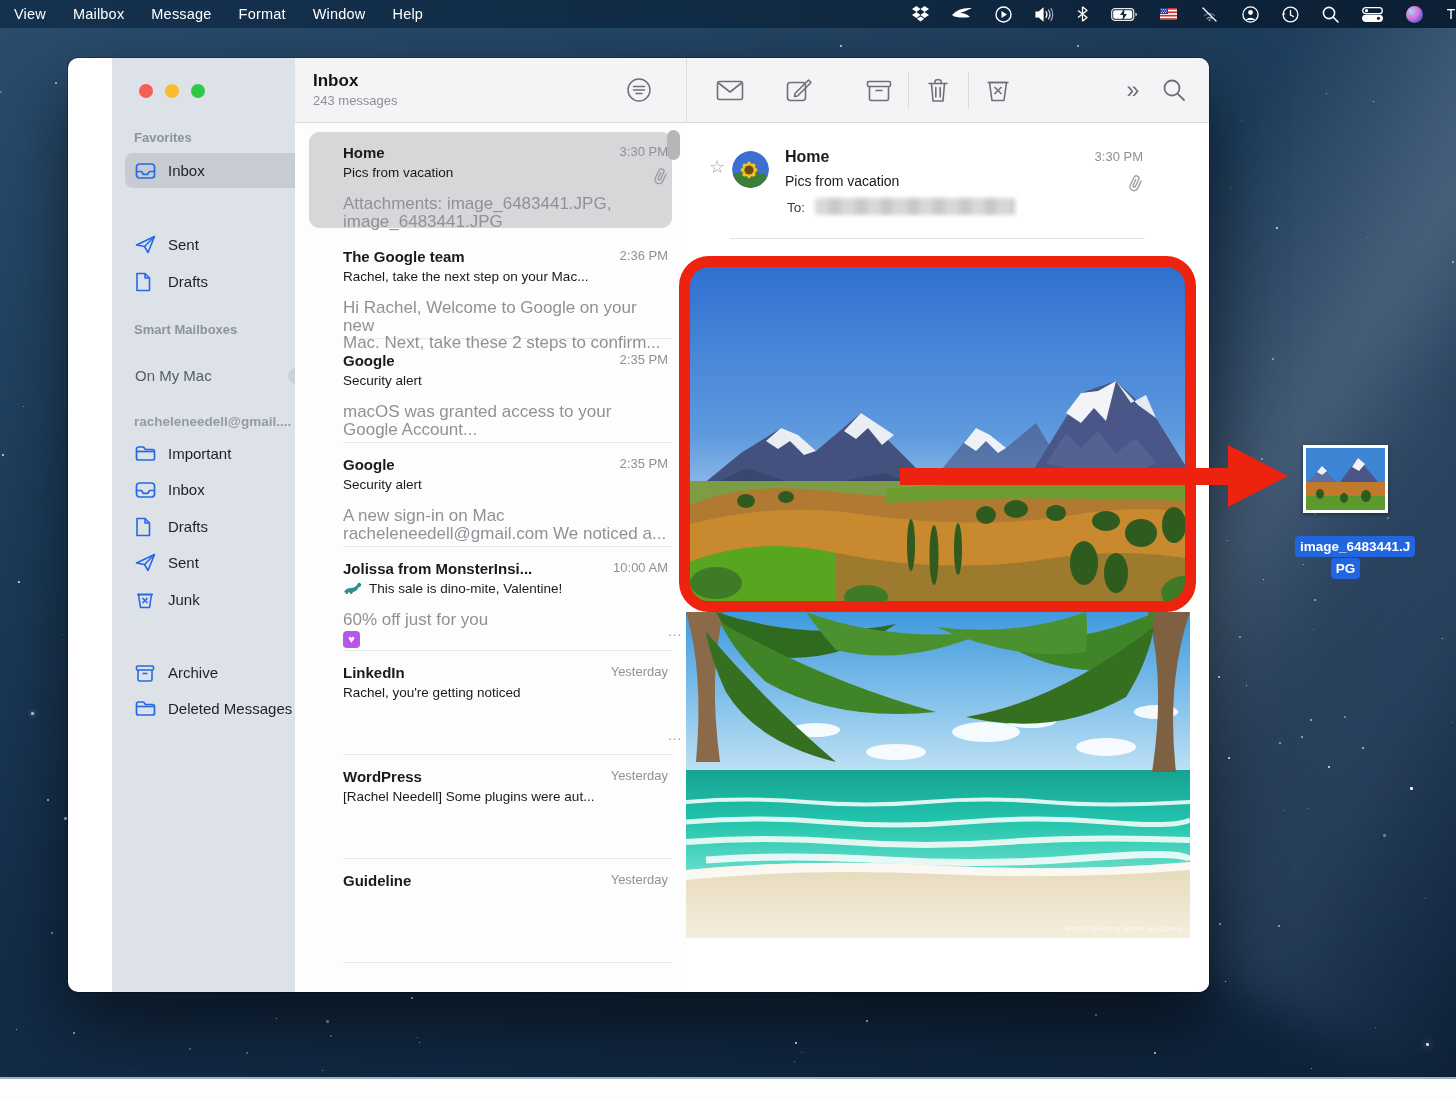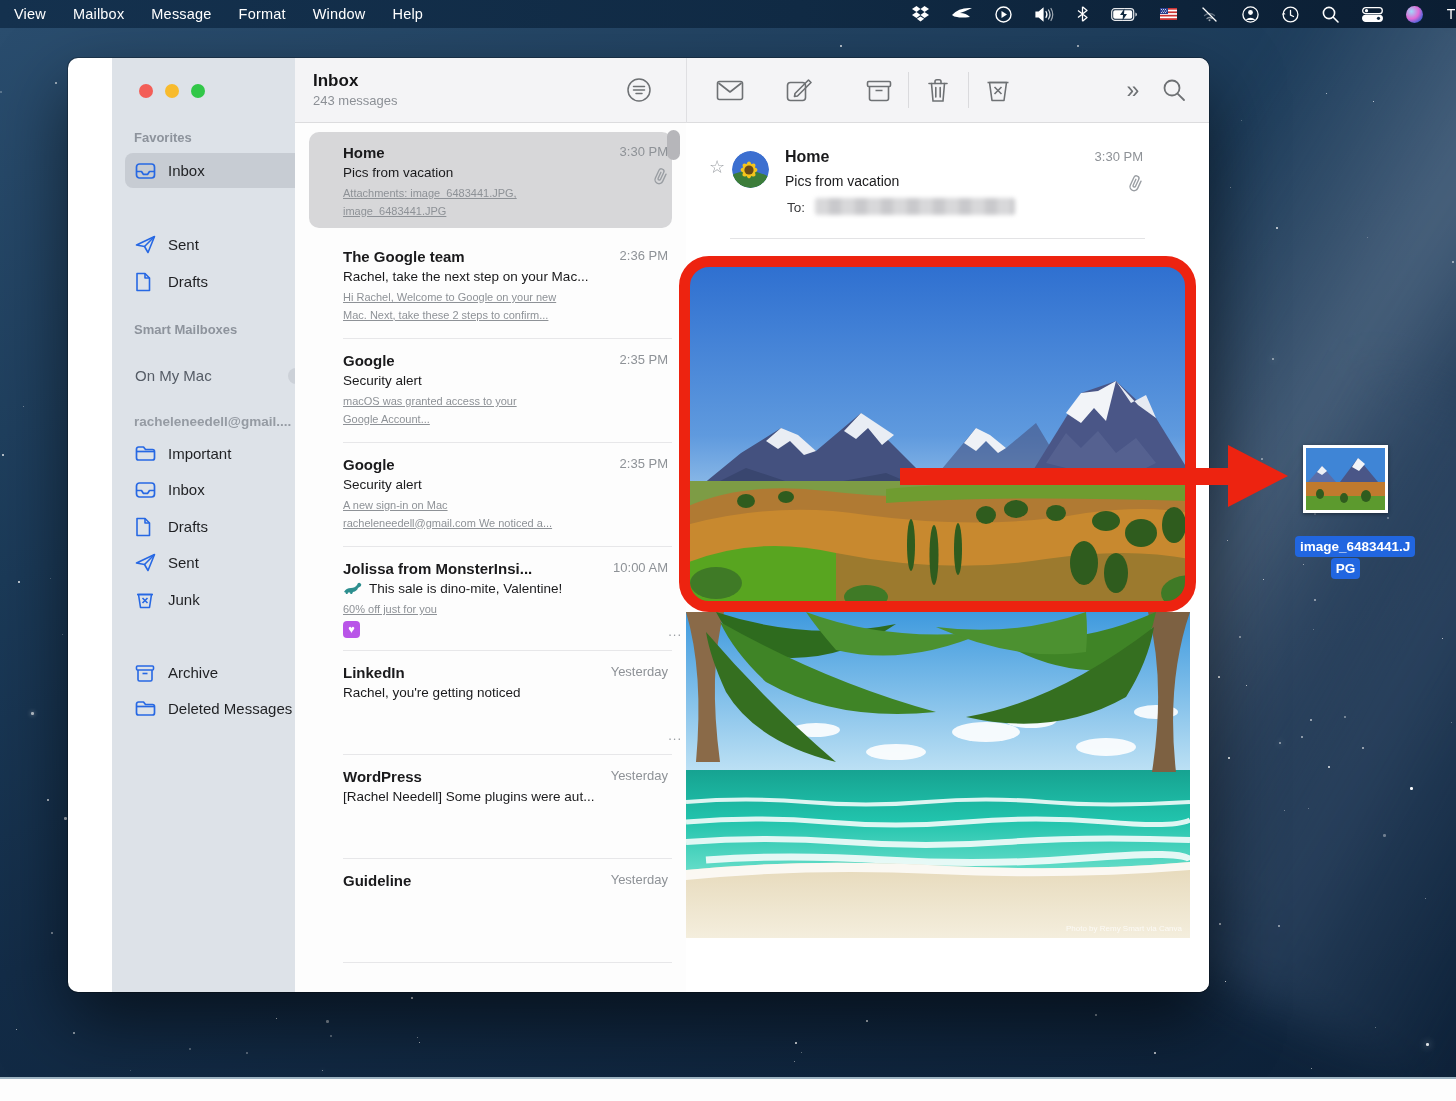--- a/index.html
+++ b/index.html
@@ -66,21 +66,21 @@
   .msg-list { position:absolute; inset:0; padding-top:8px; }
   .msg-row { position:relative; height:104px; padding:13px 16px 0 48px; }
   .msg-row .sel-bg { display:none; }
   .msg-row.selected .sel-bg { display:block; position:absolute; left:14px; right:14px; top:1px; height:96px; background:#d7d7d9; border-radius:10px; }
   .msg-row > .mrow-c { position:relative; z-index:1; }
   .msg-row:not(.selected)::after { content:""; position:absolute; left:48px; right:14px; bottom:0; border-bottom:1px solid #e7e7e9; }
   .m-sender { font-size:15px; font-weight:700; color:#1a1a1c; white-space:nowrap; max-width:250px; overflow:hidden; }
   .m-time { position:absolute; right:2px; top:0; font-size:13px; color:#8e9297; z-index:1; }
   .msg-row.selected .m-time { right:2px; }
   .m-subject { margin-top:4px; font-size:13.5px; color:#1a1a1c; white-space:nowrap; overflow:hidden; display:flex; align-items:center; gap:6px; }
-  .m-preview { margin-top:5px; font-size:11px; line-height:17.5px; color:#8e9297; white-space:pre-line;text-decoration:underline; }
+  .m-preview { margin-top:15px; font-size:17px; line-height:17.5px; color:#8e9297; white-space:pre-line; }
   .m-clip { position:absolute; right:2px; top:24px; color:#9a9ea3; }
   .m-dots { position:absolute; right:4px; bottom:12px; color:#9a9ea3; font-size:13px; letter-spacing:1px; z-index:1; }
   .dino { width:20px; height:13px; flex:0 0 auto; }
   .heartbox { display:inline-flex; width:17px; height:17px; margin-top:2px; border-radius:4px; background:#b955e8;
     color:#fff; font-size:11px; align-items:center; justify-content:center; }
   .list-thumb { position:absolute; left:372px; top:7px; width:13px; height:30px; border-radius:7px; background:#b6b6ba; }
 
   
   .message-pane { position:absolute; left:618px; top:65px; width:523px; height:869px; background:#fff; }
   .mh-star { position:absolute; left:23px; top:33px; font-size:18px; color:#9a9ea3; }

